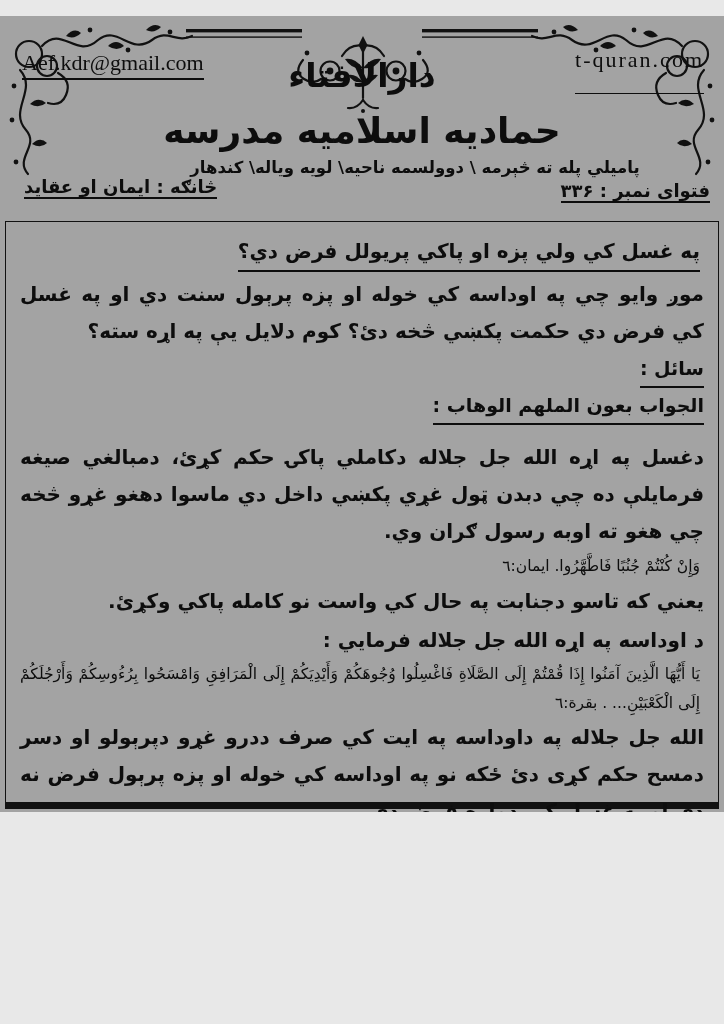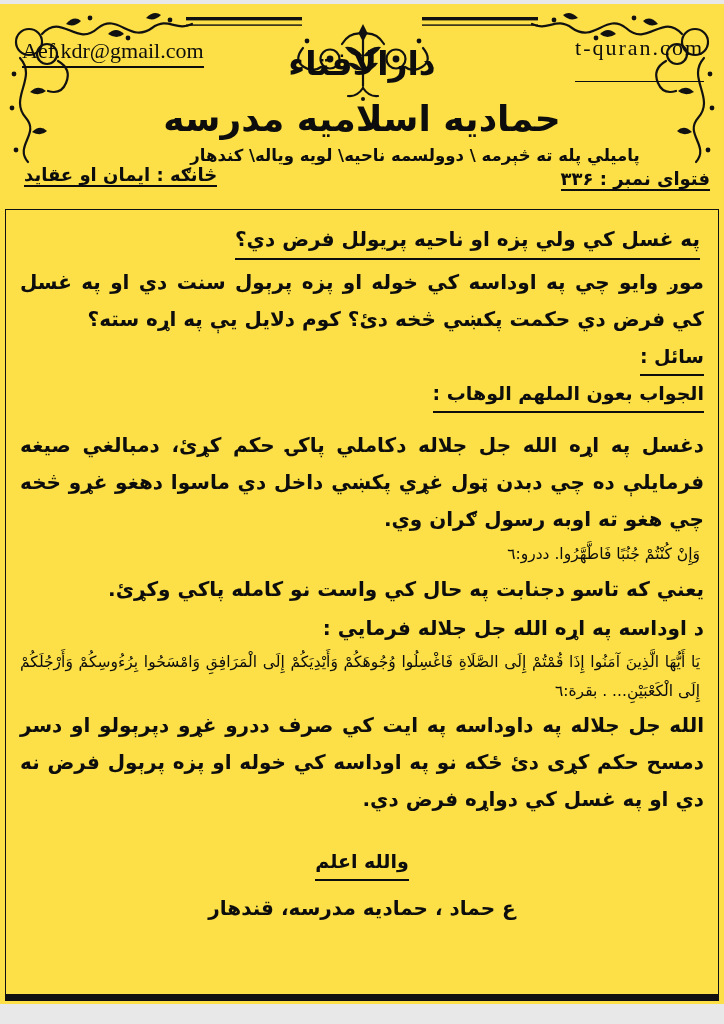--- a/index.html
+++ b/index.html
@@ -1,20 +1,20 @@
 <!DOCTYPE html>
 <html lang="ps" dir="rtl"><head>
 <meta charset="utf-8">
 <style>
   html,body{margin:0;padding:0;background:#e8e8e8;}
   .page{
     position:relative;
-    width:724px;height:1000px;
-    margin:4px auto;
-    background:#fde047;
+    width:724px;height:796px;
+    margin:16px auto;
+    background:#a3a3a3;
     color:#0d0d0d;
     font-family:"DejaVu Sans",sans-serif;
     overflow:hidden;
     direction:rtl;
   }
   .ornament{position:absolute;top:0;left:0;pointer-events:none;}
 
   
   .email{
     position:absolute;top:34px;left:22px;
@@ -159,37 +159,37 @@
       <span class="u2">فتوای نمبر : ۳۳۶</span>
     </div>
     <div class="category">
       <span class="u2">څانګه : ايمان او عقايد</span>
     </div>
   </div>
 
   <div class="main-box">
 
     <div class="q-title">
-      <span class="u">په غسل كي ولي پزه او ناحيه  پريولل فرض دي؟</span>
+      <span class="u">په غسل كي ولي پزه او پاكي  پريولل فرض دي؟</span>
     </div>
 
     <p class="para">موږ وايو چي په اوداسه كي خوله او پزه پرېول سنت دي او په غسل كي فرض دي حكمت پكښي څخه دئ؟ كوم دلايل يې په اړه سته؟</p>
 
     <div class="label-line">
       <span class="u">سائل :</span>
     </div>
 
 
     <div class="label-line answer-h">
       <span class="u">الجواب بعون الملهم الوهاب :</span>
     </div>
 
     <p class="para">دغسل په اړه الله جل جلاله دكاملي پاكۍ حكم كړئ، دمبالغي صيغه فرمايلې ده چي دبدن ټول غړي پكښي داخل دي ماسوا دهغو غړو څخه چي هغو ته اوبه رسول ګران وي.</p>
 
-    <div class="ayah">وَإِنْ كُنْتُمْ جُنُبًا فَاطَّهَّرُوا. ددرو:٦</div>
+    <div class="ayah">وَإِنْ كُنْتُمْ جُنُبًا فَاطَّهَّرُوا. ايمان:٦</div>
     <div class="trans">يعني كه تاسو دجنابت په حال كي واست نو كامله پاكي وكړئ.</div>
 
     <div class="intro">د اوداسه په اړه الله جل جلاله فرمايي :</div>
     <div class="ayah just">يَا أَيُّهَا الَّذِينَ آمَنُوا إِذَا قُمْتُمْ إِلَى الصَّلَاةِ فَاغْسِلُوا وُجُوهَكُمْ وَأَيْدِيَكُمْ إِلَى الْمَرَافِقِ وَامْسَحُوا بِرُءُوسِكُمْ وَأَرْجُلَكُمْ إِلَى الْكَعْبَيْنِ... . بقرة:٦</div>
 
     <p class="para">الله جل جلاله په داوداسه په ايت كي صرف ددرو غړو دپرېولو او دسر دمسح حكم كړى دئ ځكه نو په اوداسه كي خوله او پزه پرېول فرض نه دي او په غسل كي دواړه فرض دي.</p>
 
     <div class="closing">
       <span class="u">والله اعلم</span>
     </div>

